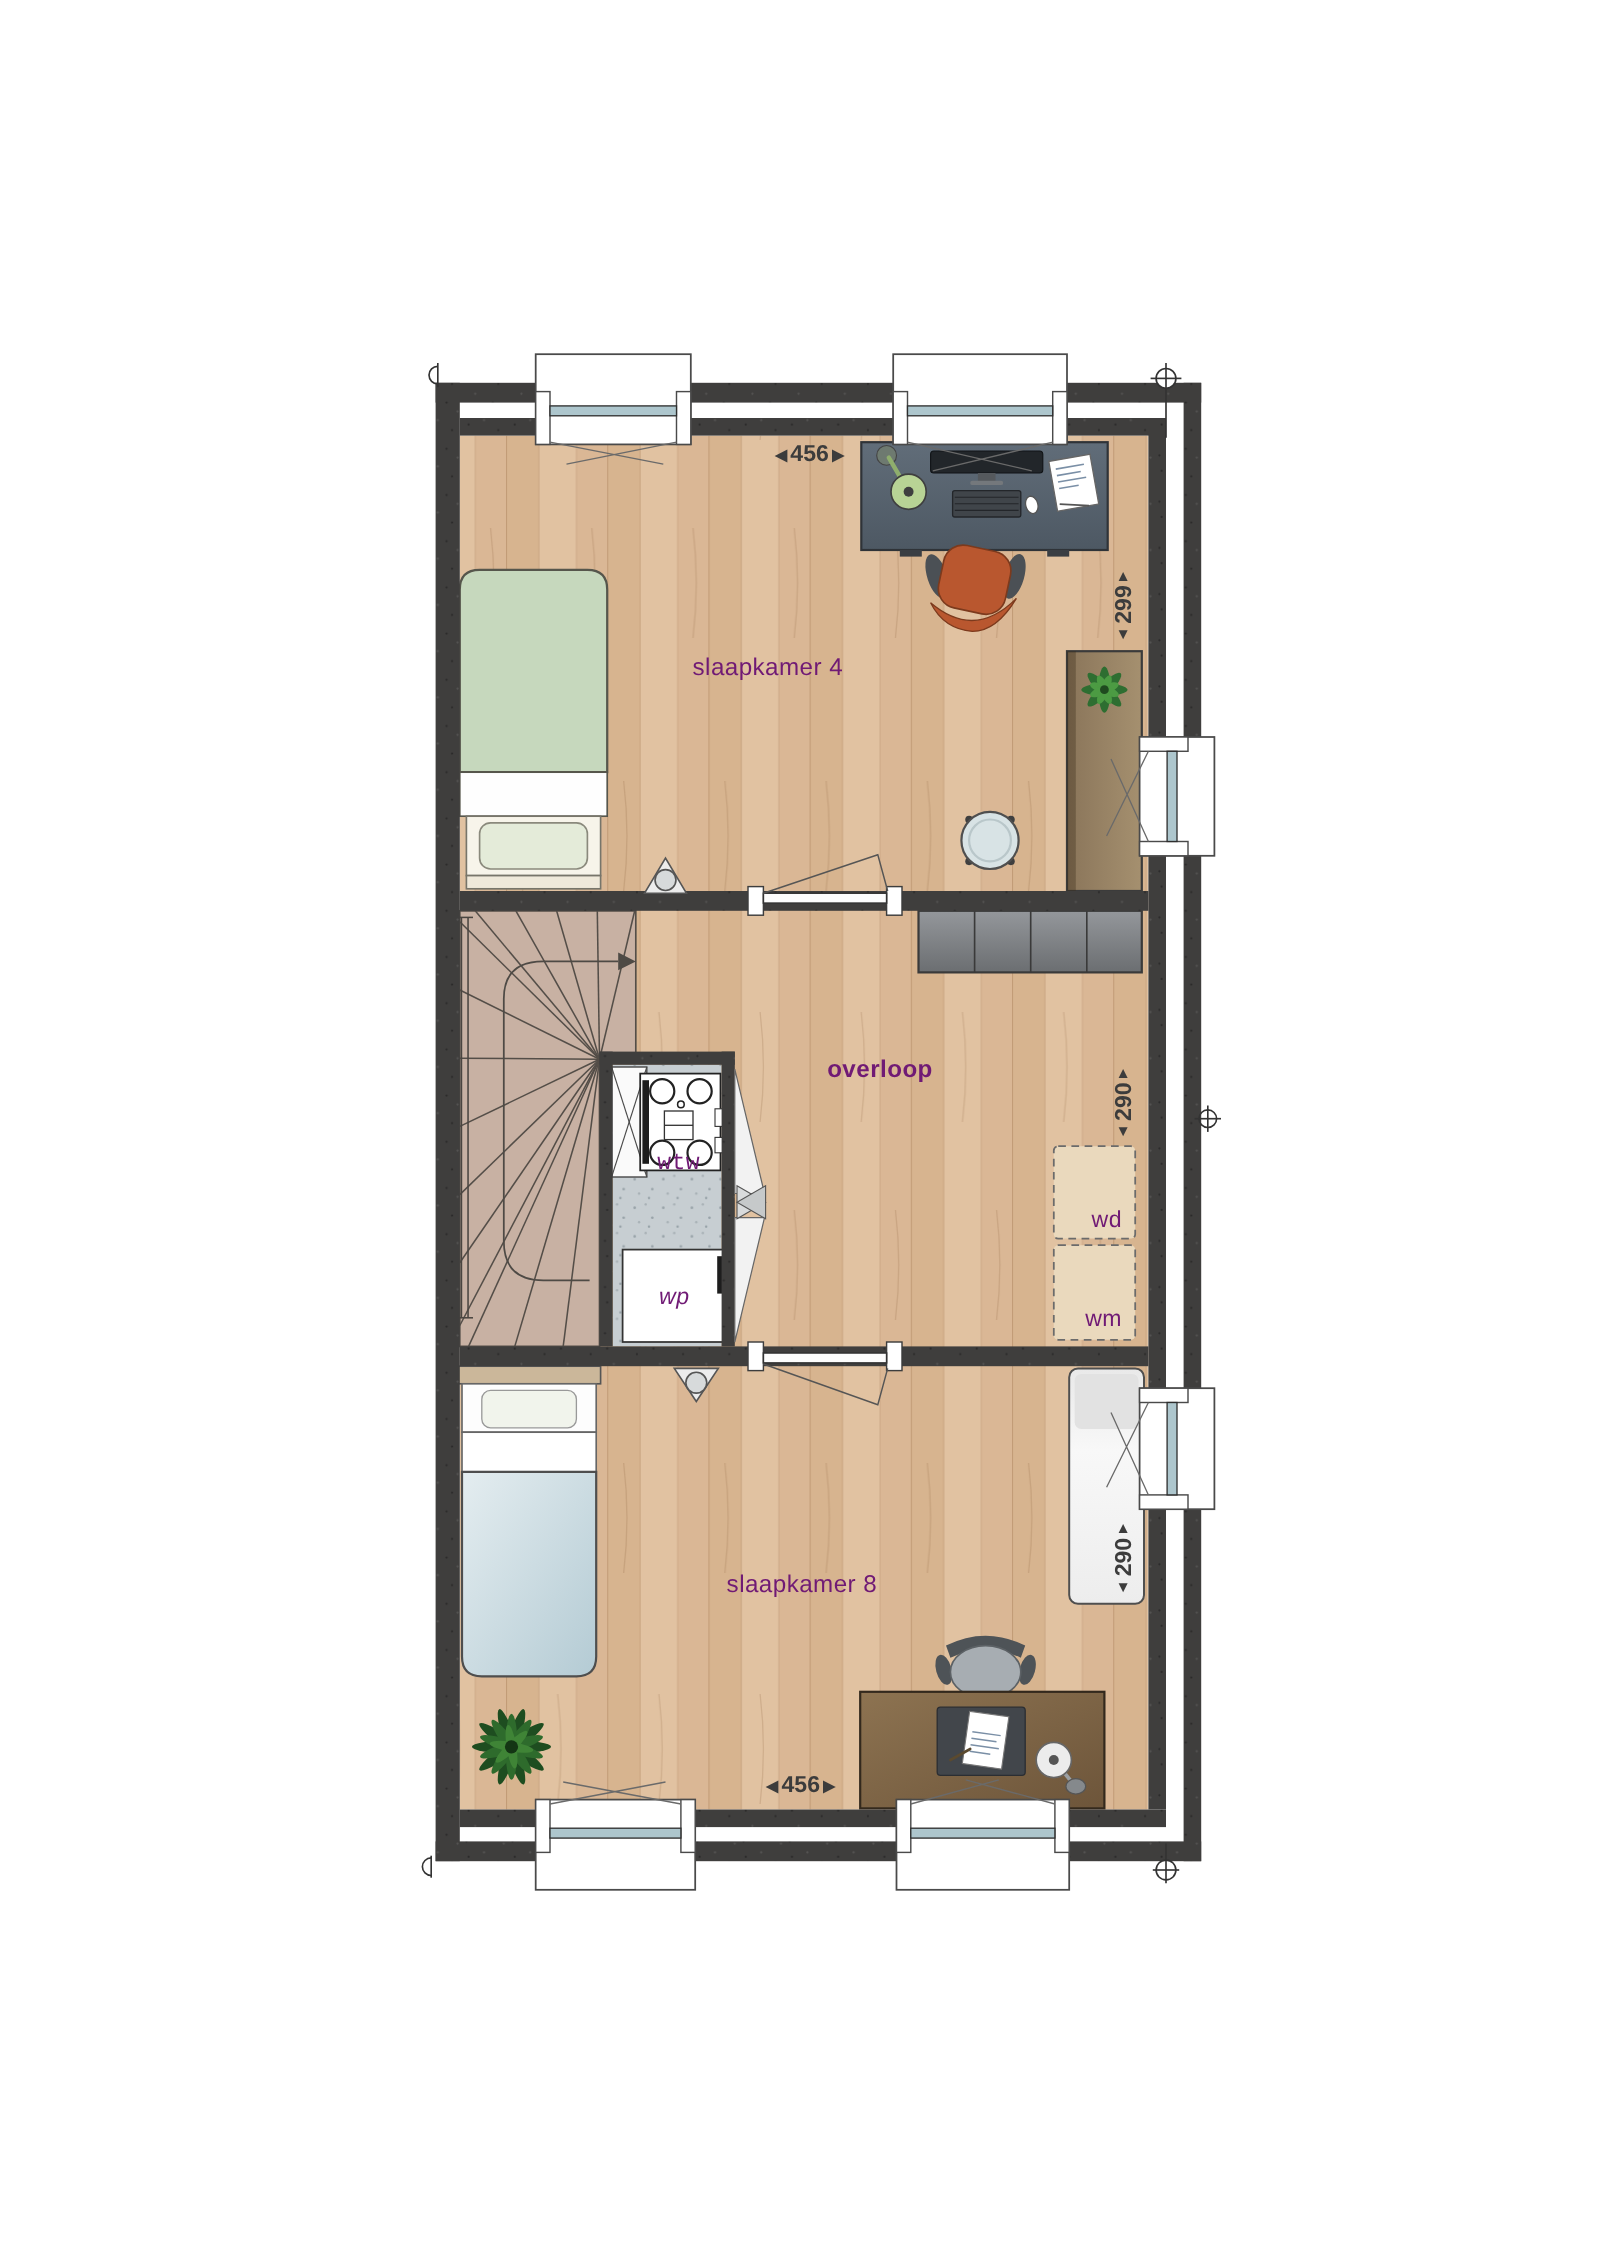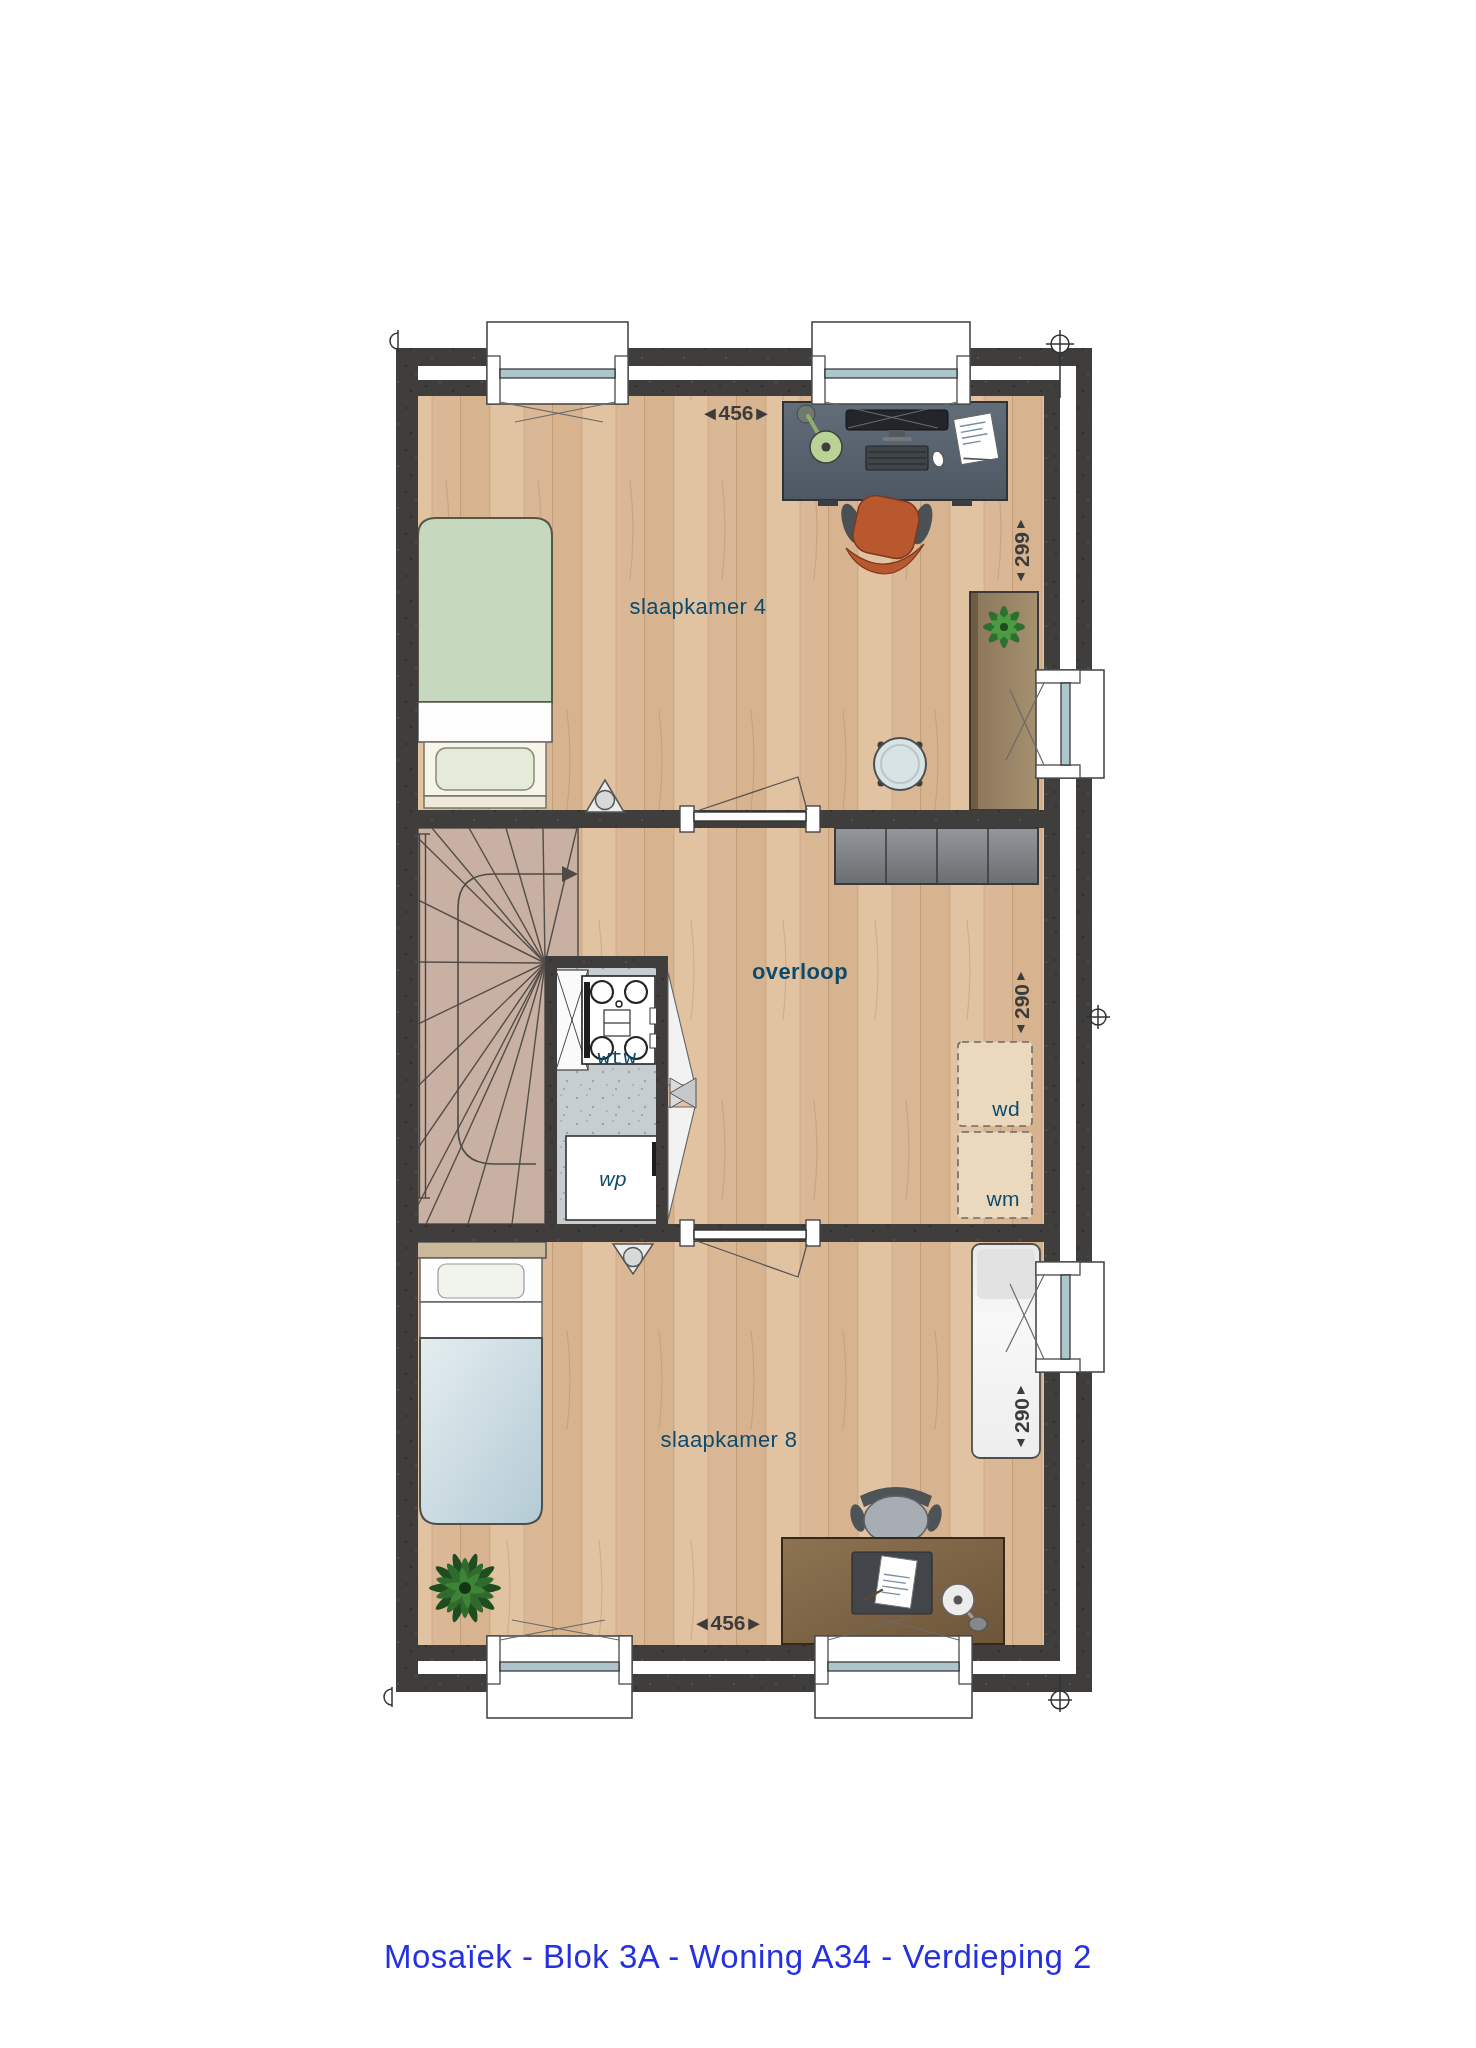--- a/index.html
+++ b/index.html
@@ -2,21 +2,21 @@
 <html><head>
 <meta charset="utf-8">
 <style>
   html,body { margin:0; padding:0; background:#ffffff; }
   .page {
     position:relative; width:1476px; height:2048px; background:#ffffff;
     font-family:"Liberation Sans", sans-serif; overflow:hidden;
   }
   .plan-svg { position:absolute; left:0; top:0; }
   .lbl {
-    position:absolute; color:#0c4a6e; font-size:22px; font-weight:500;
+    position:absolute; color:#701a75; font-size:22px; font-weight:500;
     letter-spacing:0.4px; text-align:center; line-height:1;
   }
   .lbl-small { font-size:21px; }
   .lbl-right { text-align:right; }
   .dim-h {
     position:absolute; display:flex; align-items:center; justify-content:center;
     gap:3px; color:#3c3c3c; font-weight:700; font-size:21px; line-height:1;
   }
   .dim-v {
     position:absolute; display:flex; flex-direction:column; align-items:center;
@@ -451,15 +451,14 @@
   <span class="dim-num">290</span>
   <span class="dim-arrow">▼</span>
 </div>
 
 <div class="dim-h" style="left:658px; top:1612px; width:140px;">
   <span class="dim-arrow">◀</span>
   <span class="dim-num">456</span>
   <span class="dim-arrow">▶</span>
 </div>
 
-<div class="caption">Mosaïek - Blok 3A - Woning A34 - Verdieping 2</div>
 
 </div>
 
 </body></html>

